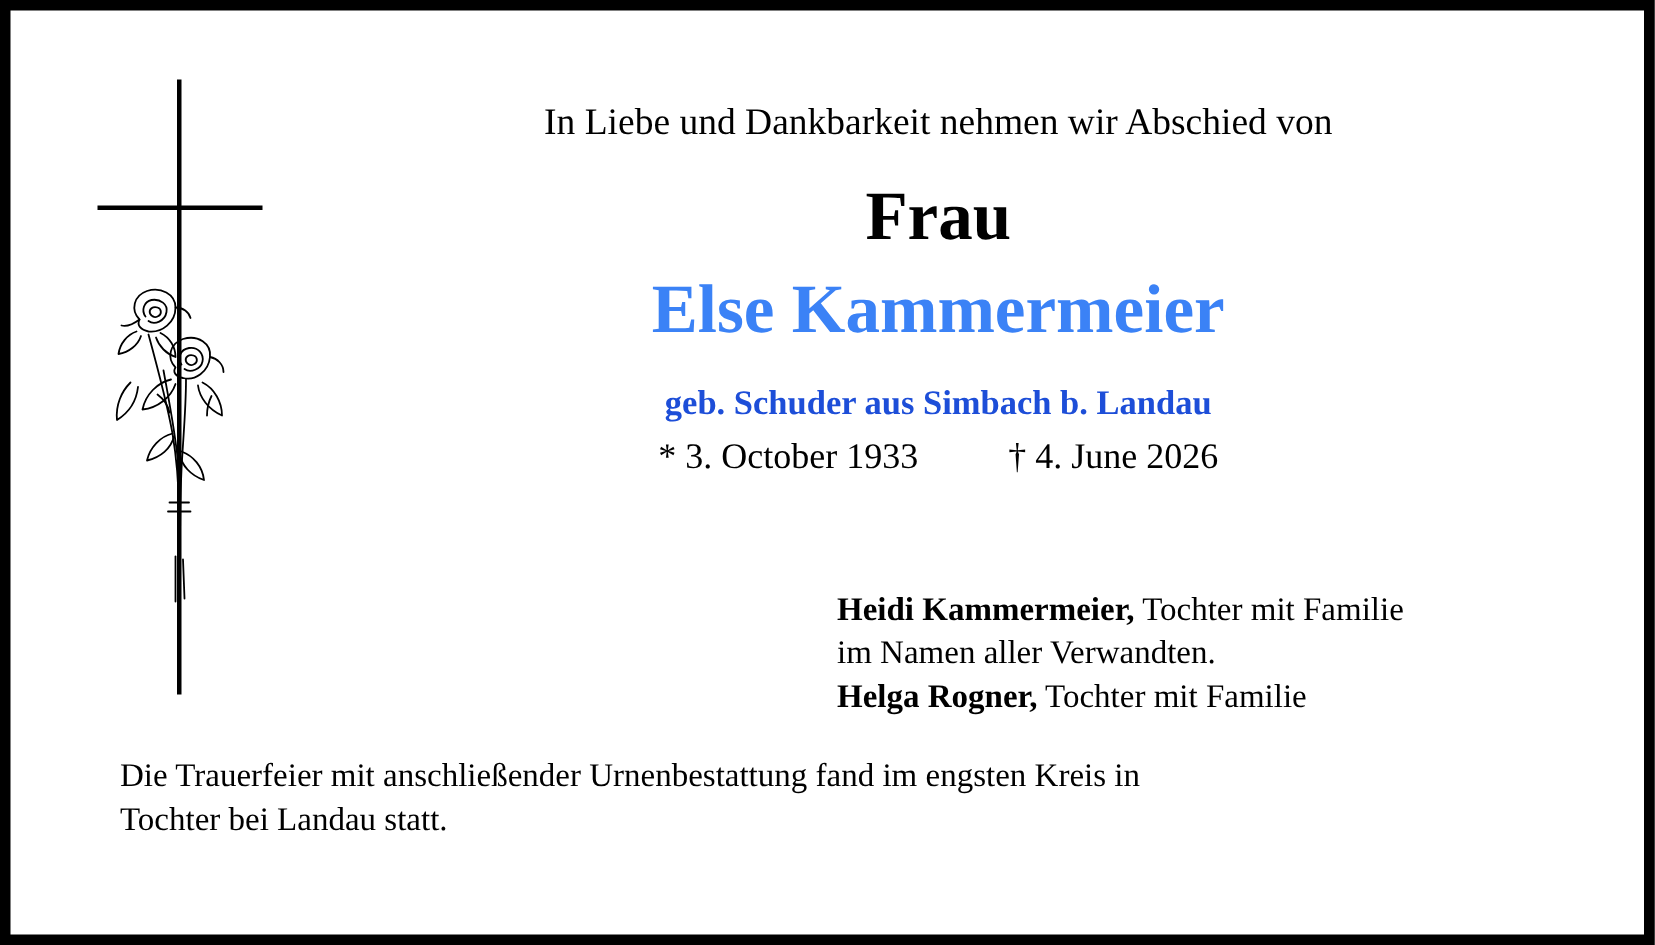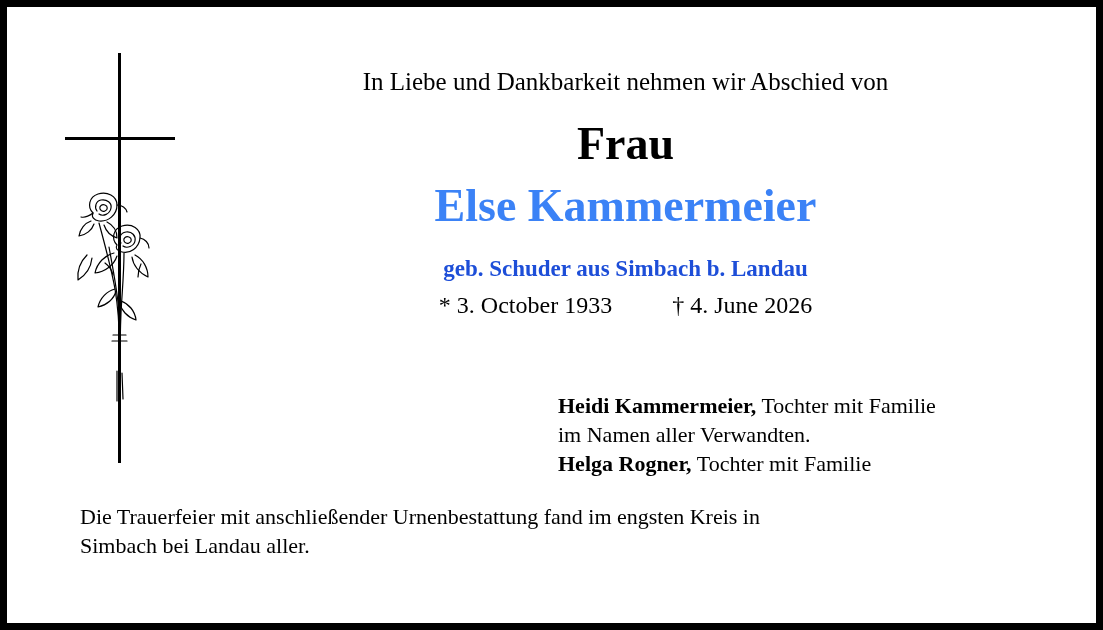--- a/index.html
+++ b/index.html
@@ -202,16 +202,16 @@
       <span class="nm">Heidi Kammermeier,</span><span> Tochter mit Familie</span>
     </div>
     <div>im Namen aller Verwandten.</div>
     <div>
       <span class="nm">Helga Rogner,</span><span> Tochter mit Familie</span>
     </div>
   </div>
 
   <div class="footer">
     <div>Die Trauerfeier mit anschließender Urnenbestattung fand im engsten Kreis in</div>
-    <div class="last-line">Simbach bei Landau aller.</div>
+    <div class="last-line">Tochter bei Landau statt.</div>
   </div>
 
 </div>
 
 </body></html>

